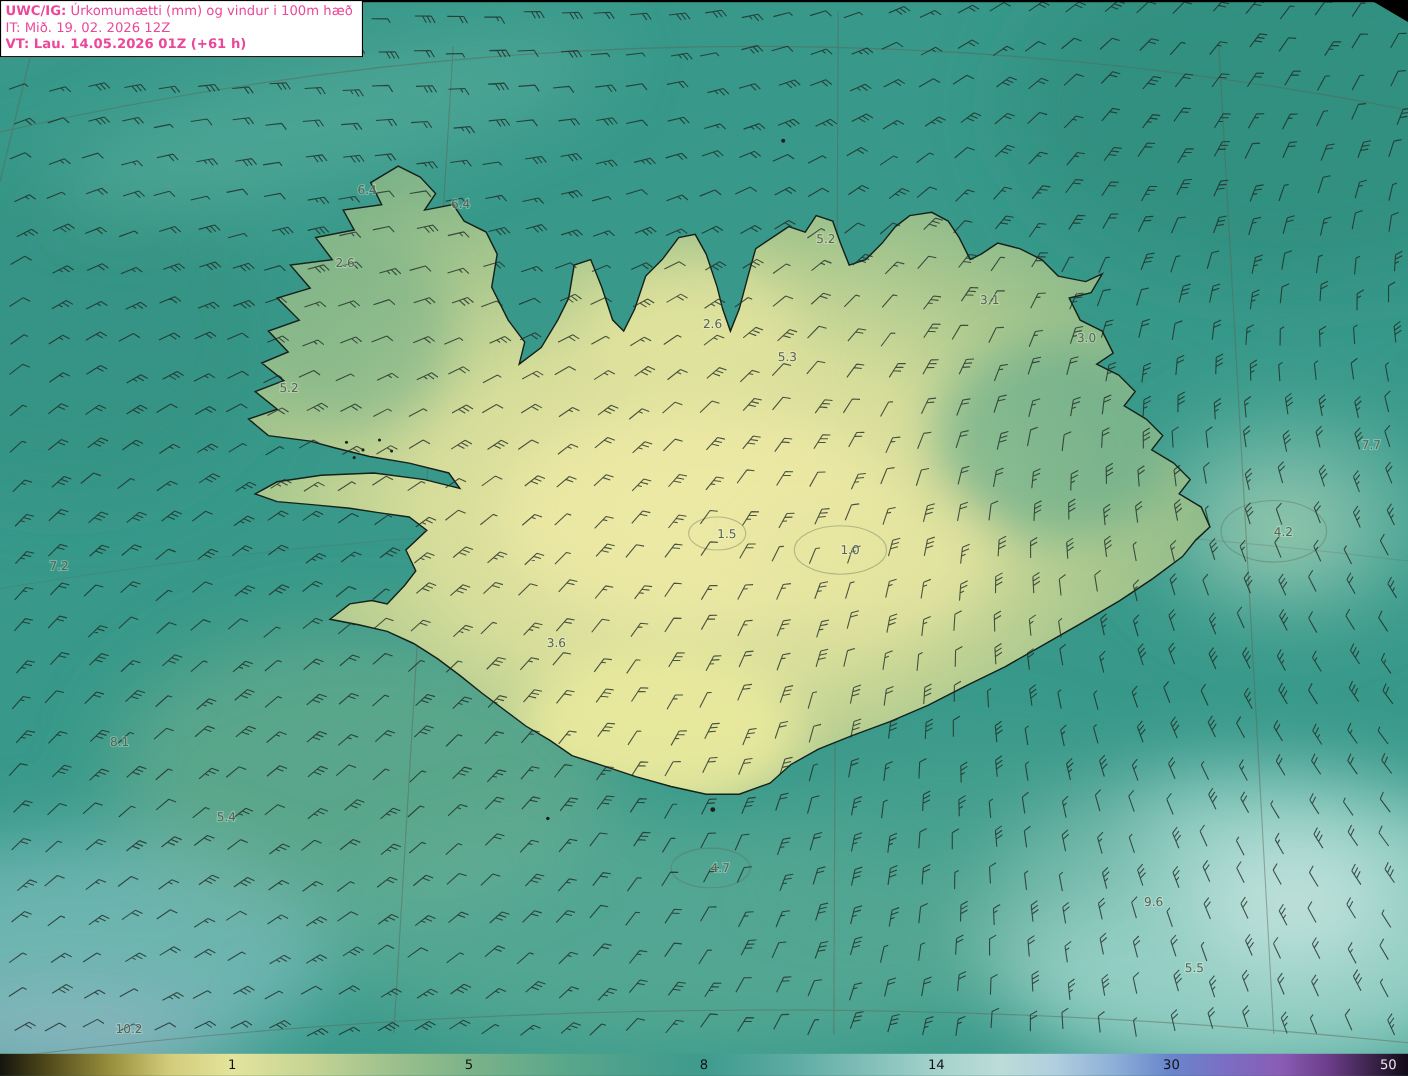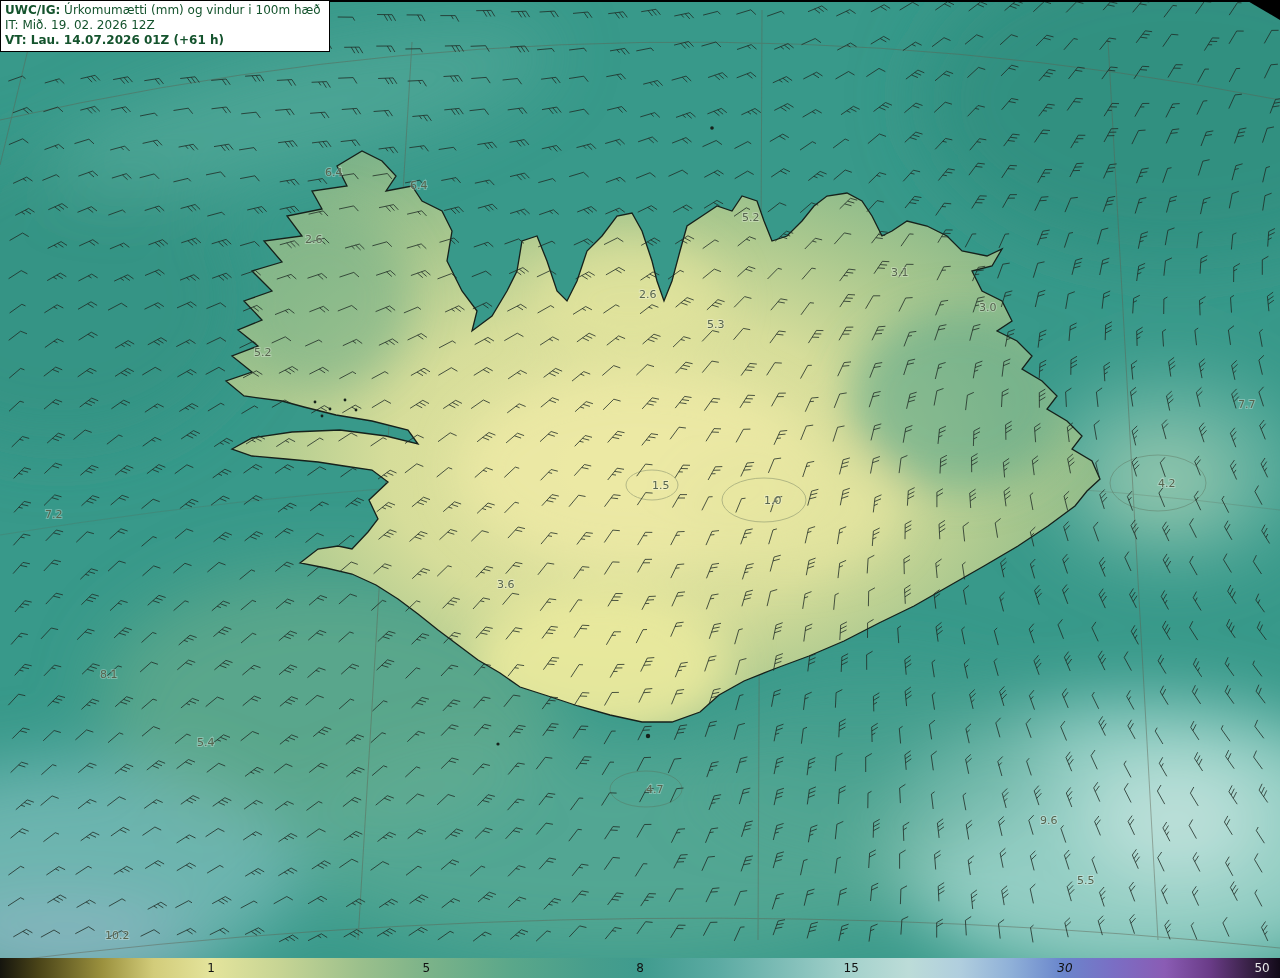--- a/index.html
+++ b/index.html
@@ -3,21 +3,21 @@
 <meta charset="utf-8">
 <style>
   html,body{margin:0;padding:0;background:#222;}
   .stage{
     position:relative;width:1280px;height:978px;overflow:hidden;
     font-family:"DejaVu Sans",sans-serif;background:#38998a;
   }
   #map-svg{position:absolute;left:0;top:0;display:block;}
   .title-box{
     position:absolute;left:0;top:0;background:#ffffff;border:1px solid #000;
-    padding:2px 8px 3px 4px;font-size:12px;line-height:15px;color:#14532d;z-index:5;
+    padding:2px 8px 3px 4px;font-size:12px;line-height:15px;color:#ec4899;z-index:5;
     min-width:260px;
   }
   .title-box .b{font-weight:bold;}
   .colorbar{
     position:absolute;left:0;bottom:0;width:1280px;height:20px;z-index:4;
   }
   .colorbar .tick{
     position:absolute;top:0;height:20px;line-height:20px;font-size:12px;
     transform:translateX(-50%);color:#111;user-select:none;
   }
@@ -139,25 +139,25 @@
         <text x="105" y="939" class="pt-label" fill="#9a8ab4">10.2</text>
       </g>
 
     <rect x="0" y="0" width="1280" height="2" fill="#000"></rect>
     <polygon points="1246,0 1280,0 1280,20" fill="#000"></polygon>
   </svg>
 
   <div class="title-box">
     <div><span class="b">UWC/IG:</span><span> Úrkomumætti (mm) og vindur i 100m hæð</span></div>
     <div>IT: Mið. 19. 02. 2026 12Z</div>
-    <div class="b">VT: Lau. 14.07.2026 01Z (+61 h)</div>
+    <div class="b">VT: Lau. 14.05.2026 01Z (+61 h)</div>
   </div>
 
   <div class="colorbar" id="colorbar" style="background: linear-gradient(90deg, rgb(21, 21, 14) 0%, rgb(74, 68, 24) 3%, rgb(155, 145, 62) 8%, rgb(210, 204, 122) 12%, rgb(228, 228, 156) 16.5%, rgb(198, 212, 148) 22%, rgb(156, 192, 140) 28%, rgb(124, 179, 137) 33.3%, rgb(90, 167, 138) 40%, rgb(71, 158, 140) 46%, rgb(63, 155, 142) 50%, rgb(91, 170, 162) 56%, rgb(132, 192, 186) 62%, rgb(165, 210, 204) 66.5%, rgb(188, 220, 216) 71%, rgb(176, 206, 222) 75%, rgb(143, 176, 216) 79%, rgb(106, 134, 204) 83%, rgb(122, 110, 196) 87%, rgb(138, 92, 180) 91%, rgb(106, 60, 136) 94.5%, rgb(58, 34, 72) 97.5%, rgb(18, 10, 24) 100%);">
       <span class="tick" style="left: 16.5%;">1</span>
       <span class="tick" style="left: 33.3%;">5</span>
       <span class="tick" style="left: 50%;">8</span>
-      <span class="tick" style="left: 66.5%;">15</span>
-      <span class="tick" style="left: 83.2%; font-style: italic;">30</span>
+      <span class="tick" style="left: 66.5%;">14</span>
+      <span class="tick" style="left: 83.2%;">30</span>
       <span class="tick light" style="left: 98.6%;">50</span>
     </div>
 
 </div>
 
 </body></html>

